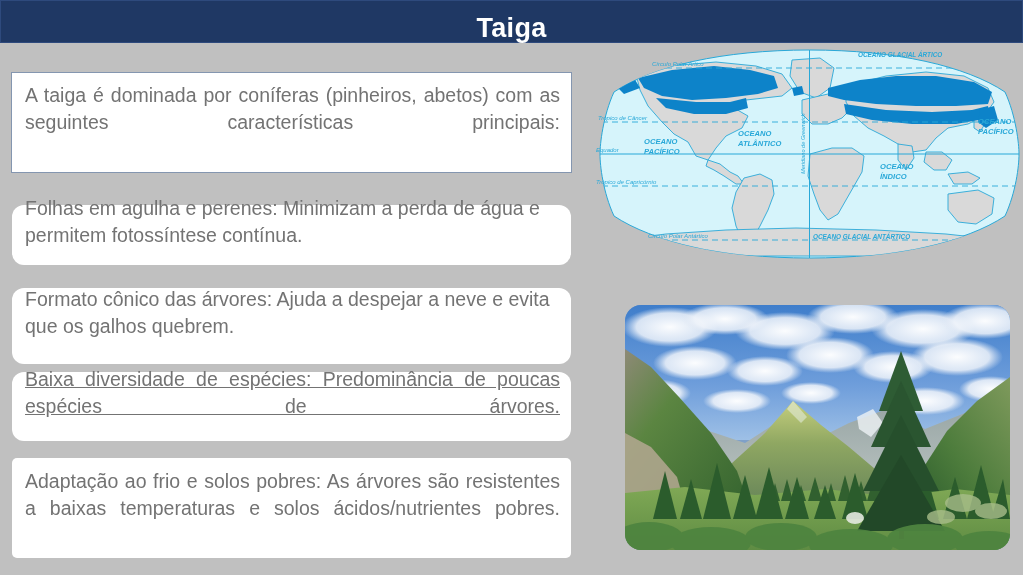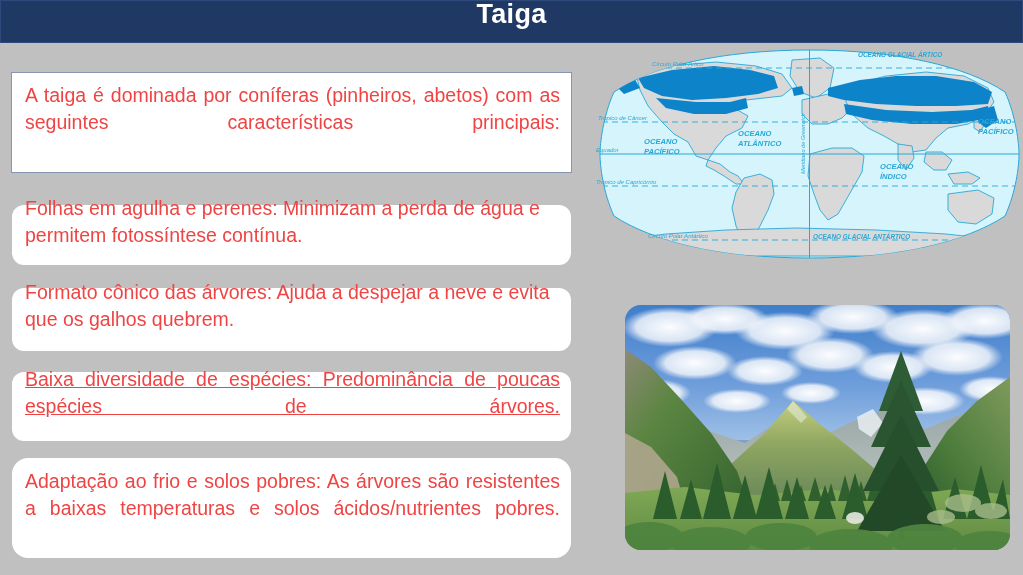--- a/index.html
+++ b/index.html
@@ -9,54 +9,54 @@
     font-family:"Liberation Sans", sans-serif;
     overflow:hidden;
     position:relative;
   }
   
   #title-bar{
     position:absolute;left:0;top:0;width:1023px;height:43px;
     background:#1f3864;
     border:1px solid #2e4a7d;
     box-sizing:border-box;
-    display:flex;align-items:flex-start;justify-content:center;
+    display:flex;align-items:flex-end;justify-content:center;
   }
   #title-text{
     color:#ffffff;
     font-size:27px;
     font-weight:bold;
     letter-spacing:.3px;
     line-height:1;
   }
   
   .callout{
     position:absolute;
     background:#ffffff;
     box-sizing:border-box;
     display:flex;align-items:center;
   }
   .callout p{
     margin:0;
     width:100%;
     font-size:19.5px;
     line-height:27px;
-    color:#ef4444;
+    color:#737373;
     padding:0 11px 0 13px;
   }
   #box-intro{
     left:11px;top:72px;width:561px;height:101px;
     border:1px solid #8496b0;
   }
   #box-intro p{text-align:justify;text-justify:inter-word;}
   #box-folhas{left:12px;top:205px;width:559px;height:60px;border-radius:12px;}
-  #box-formato{left:12px;top:288px;width:559px;height:63px;border-radius:12px;}
+  #box-formato{left:12px;top:288px;width:559px;height:76px;border-radius:12px;}
   #box-diversidade{left:12px;top:372px;width:559px;height:69px;border-radius:12px;}
   #box-diversidade p{text-align:justify;text-justify:inter-word;text-decoration:underline;}
-  #box-adaptacao{left:12px;top:458px;width:559px;height:100px;border-radius:16px;}
+  #box-adaptacao{left:12px;top:458px;width:559px;height:100px;border-radius:5px;}
   #box-adaptacao p{text-align:justify;text-justify:inter-word;}
   
   .callout p::after{content:"";display:inline-block;width:100%;}
   
   #world-map-figure{
     position:absolute;left:596px;top:44px;width:427px;height:219px;
     overflow:hidden;
     background:#c0c0c0;
   }
   #world-map-svg{display:block;width:427px;height:219px;}

